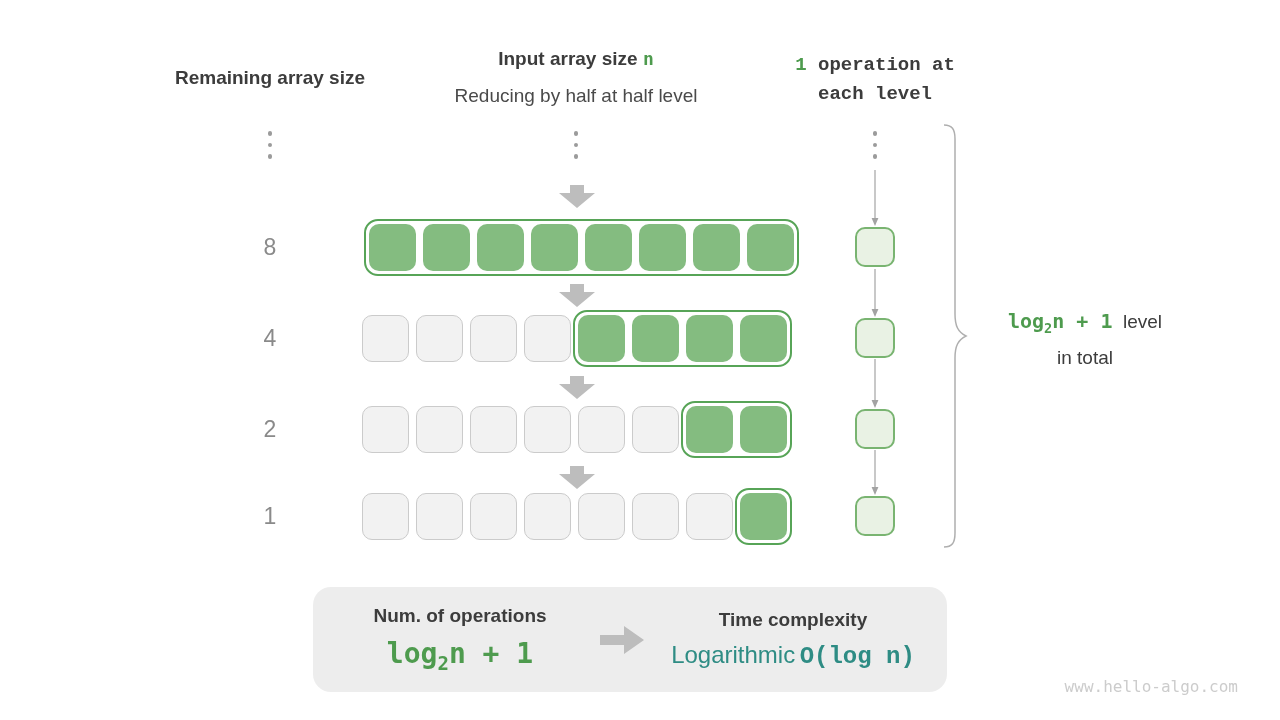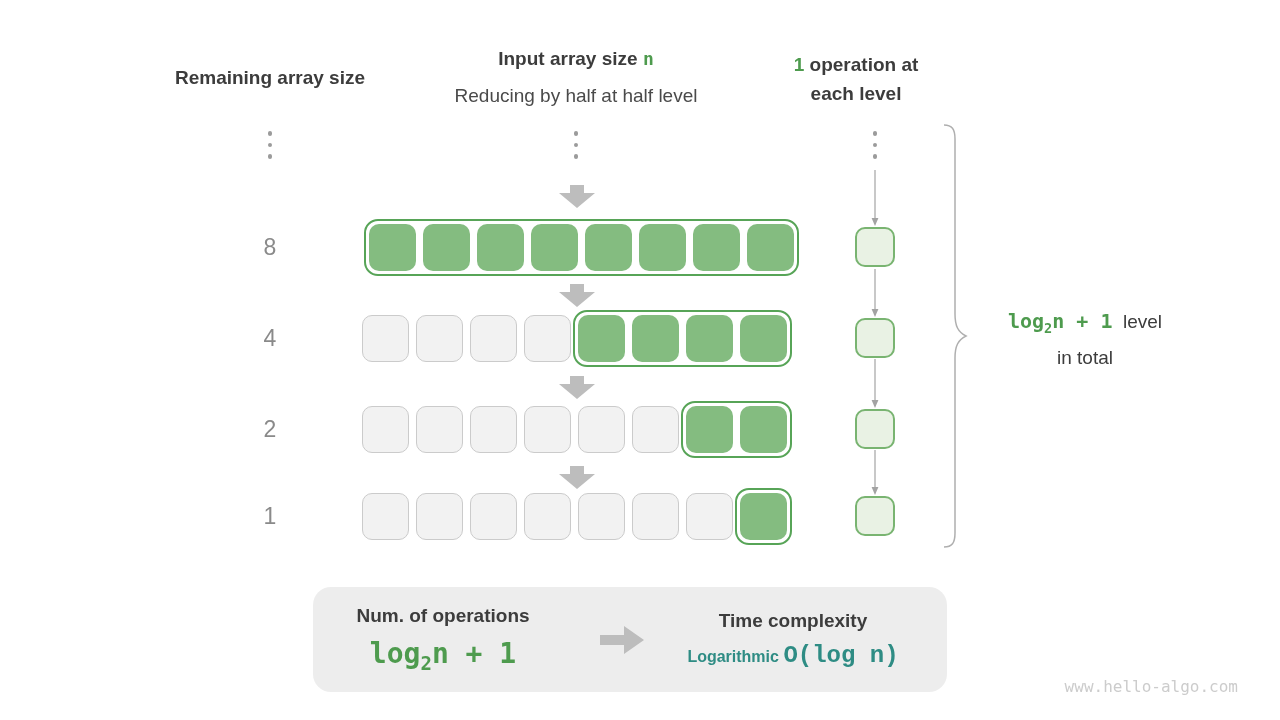--- a/index.html
+++ b/index.html
@@ -71,26 +71,26 @@
   .mono-green{font-family:"DejaVu Sans Mono", monospace;font-weight:bold;color:var(--green_text);font-size:20px;}
   .mono-green sub{font-size:0.68em;}
 
   
   .panel{
     position:absolute;left:313px;top:587px;width:634px;height:105px;
     background:var(--panel_bg);border-radius:18px;
   }
   .panel .block{position:absolute;top:0;height:100%;display:flex;flex-direction:column;
     align-items:center;justify-content:center;gap:10px;}
-  .panel .block.left{left:0;width:260px;}
+  .panel .block.left{left:17px;width:260px;}
   .panel .block.right{left:330px;width:300px;}
   .panel .title{font-weight:bold;font-size:19px;color:var(--text_dark);}
   .panel .formula{font-family:"DejaVu Sans Mono", monospace;font-weight:bold;font-size:28px;color:var(--green_text);}
   .panel .formula sub{font-size:0.68em;}
-  .teal-word{font-weight:bold;font-size:16px;color:var(--teal_text);}
+  .teal-word{font-weight:normal;font-size:24px;color:var(--teal_text);}
   .teal-mono{font-family:Liberation Mono, monospace;font-weight:bold;font-size:24px;color:var(--teal_text);}
   .fat-right{position:absolute;left:287px;top:39px;width:44px;height:28px;}
 
   
   .watermark{
     position:absolute;right:42px;top:677px;font-family:"DejaVu Sans Mono", monospace;
     font-size:16px;color:var(--watermark);
   }
 </style>
 </head>
@@ -98,21 +98,21 @@
 
 <div class="canvas">
 
   <div class="abs ctr hdr" style="left:95px;top:67px;width:350px;">Remaining array size</div>
 
   <div class="abs ctr" style="left:401px;top:48px;width:350px;">
     <span class="hdr">Input array size </span><span class="green-var">n</span>
   </div>
   <div class="abs ctr hdr-sub" style="left:401px;top:85px;width:350px;">Reducing by half at half level</div>
 
-  <div class="abs ctr hdr" style="left:756px;top:51px;width:200px;line-height:28.5px;">
+  <div class="abs ctr hdr" style="left:775px;top:51px;width:200px;line-height:28.5px;font-family:Liberation Mono, monospace;">
     <span class="green-num">1</span><span> operation at</span><br>
     <span>each level</span>
   </div>
 
   <div class="abs dots" style="left:267px;top:131px;">
       <i></i>
       <i></i>
       <i></i>
     </div>
   <div class="abs dots" style="left:573px;top:131px;">

